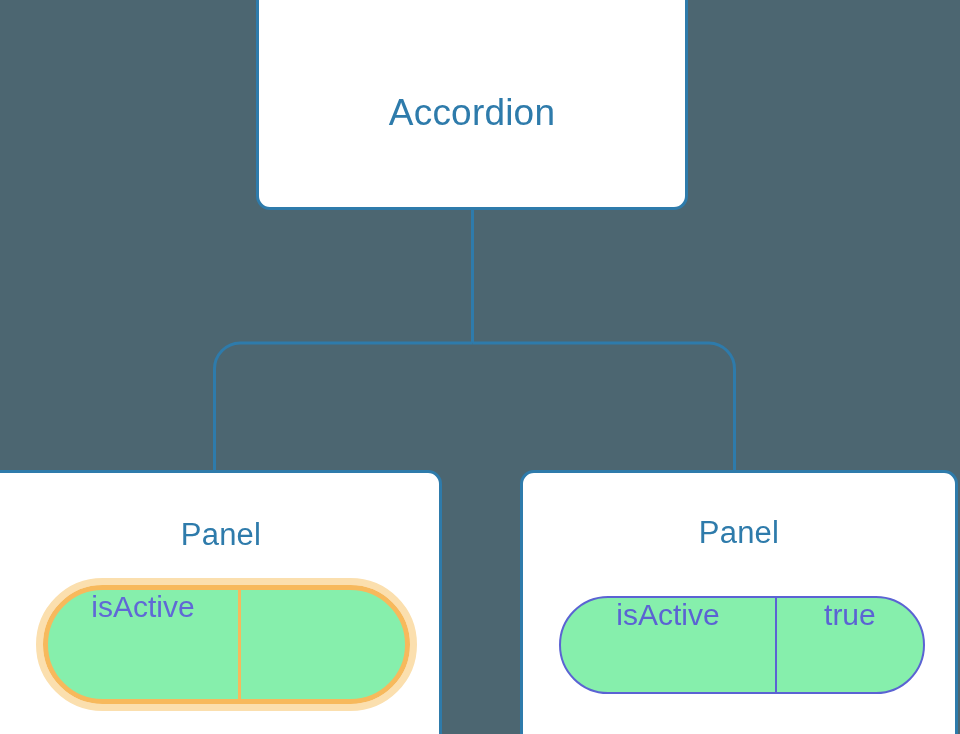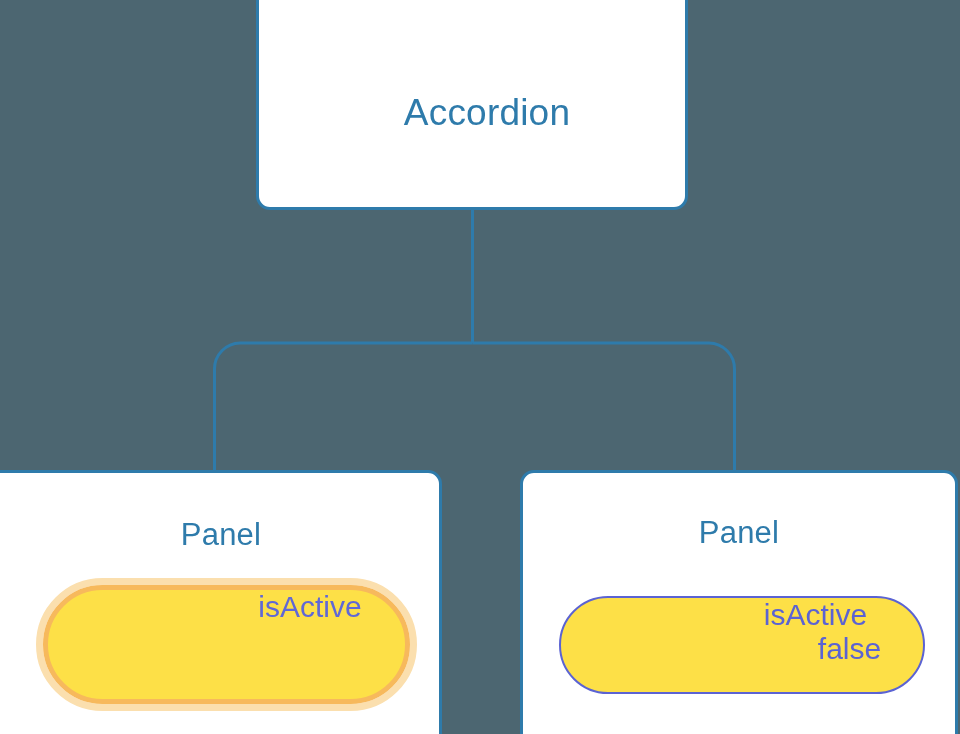--- a/index.html
+++ b/index.html
@@ -60,40 +60,38 @@
     left: 0;
     width: 100%;
     text-align: center;
     color: #2e7bab;
     font-weight: 400;
     letter-spacing: 0.2px;
   }
   #accordion-title {
     top: 119px;
     font-size: 37px;
-    padding-left: 15px;
   }
   .panel-title {
     top: 42px;
     font-size: 31px;
   }
   #panel-card-left .panel-title {
     top: 44px;
     padding-left: 28px;
     width: calc(100% - 28px);
   }
 
   
   .prop-pill {
     position: absolute;
     display: flex;
-    align-items: flex-end;
-    box-sizing: border-box;
-    background: #fde047;
-    flex-direction: column;
+    align-items: flex-start;
+    box-sizing: border-box;
+    background: #86efac;
   }
 
   
   .prop-pill.plain {
     border: 2px solid #5b63d3;
     border-radius: 999px;
   }
   #pill-right {
     left: 36px;
     top: 123px;
@@ -190,17 +188,17 @@
     </div>
 
   </div>
 
   <div class="node-card" id="panel-card-right">
     <div class="node-title panel-title">Panel</div>
 
     <div class="prop-pill plain" id="pill-right">
       <div class="prop-key">isActive</div>
       <div class="prop-divider"></div>
-      <div class="prop-val">false</div>
+      <div class="prop-val">true</div>
     </div>
   </div>
 
 </div>
 
 </body></html>

